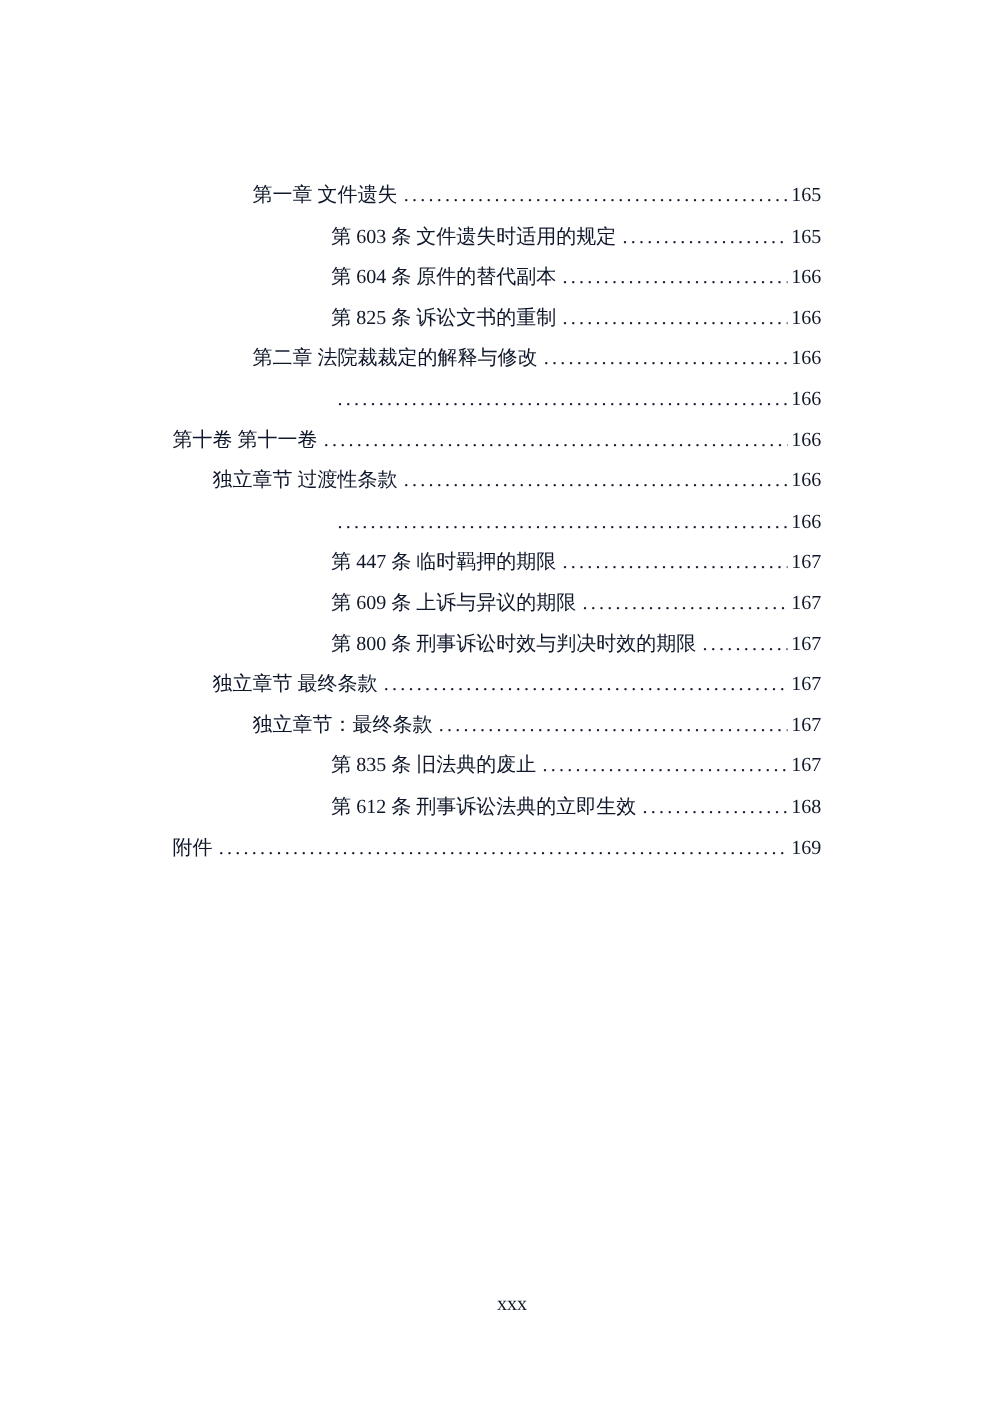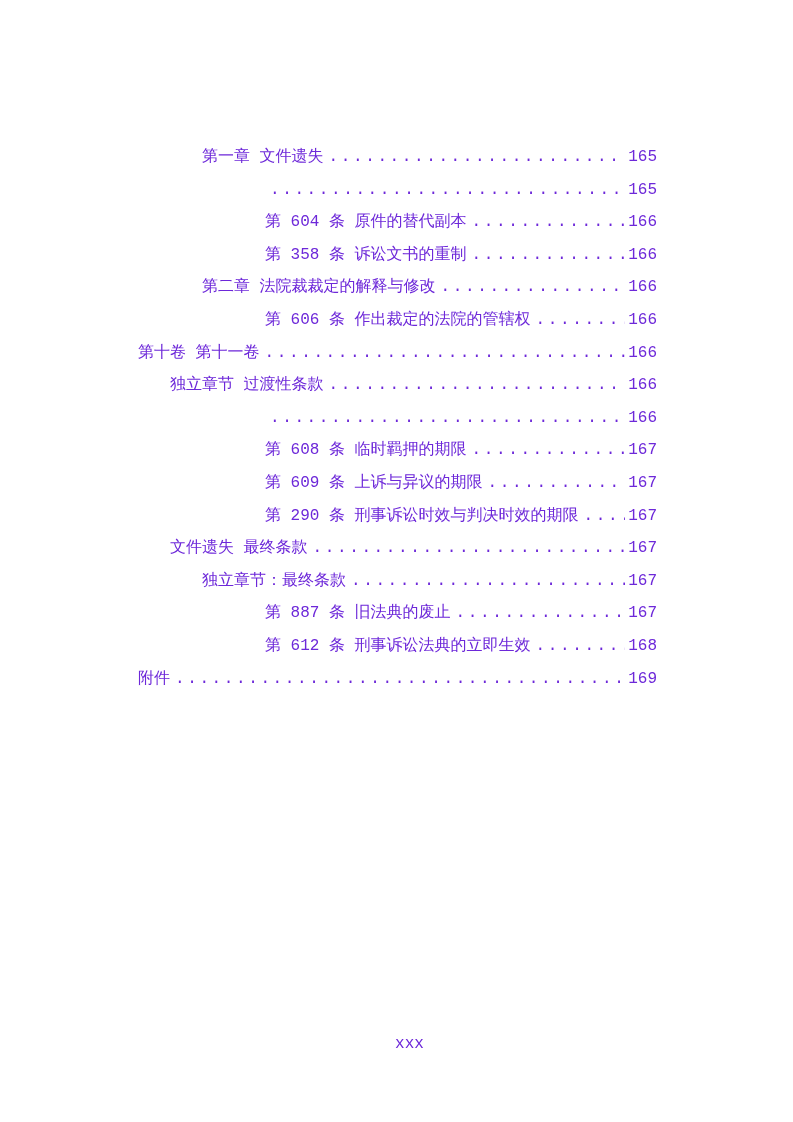--- a/index.html
+++ b/index.html
@@ -1,22 +1,22 @@
 <!DOCTYPE html>
 <html><head>
 <meta charset="utf-8">
 <style>
   html, body { margin: 0; padding: 0; background: #ffffff; }
   .page {
     position: relative;
     width: 793px;
     height: 1122px;
     background: #ffffff;
-    color: #6d28d9;
-    font-family: Liberation Mono, monospace;
+    color: #0f172a;
+    font-family: Liberation Serif, serif;
     overflow: hidden;
   }
   .toc {
     position: absolute;
     left: 138px;
     top: 141px;
     width: 519px;
   }
   .toc-row {
     display: flex;
@@ -56,84 +56,84 @@
 <body>
 
 <div class="page">
   <nav class="toc" id="toc">
       <div class="toc-row level-2">
         <span class="toc-title">第一章 文件遗失</span>
         <span class="toc-leader"></span>
         <span class="toc-page">165</span>
       </div>
       <div class="toc-row level-3">
+        <span class="toc-title">第 603 条 文件遗失时适用的规定</span>
         <span class="toc-leader"></span>
         <span class="toc-page">165</span>
       </div>
       <div class="toc-row level-3">
         <span class="toc-title">第 604 条 原件的替代副本</span>
         <span class="toc-leader"></span>
         <span class="toc-page">166</span>
       </div>
       <div class="toc-row level-3">
-        <span class="toc-title">第 358 条 诉讼文书的重制</span>
+        <span class="toc-title">第 825 条 诉讼文书的重制</span>
         <span class="toc-leader"></span>
         <span class="toc-page">166</span>
       </div>
       <div class="toc-row level-2">
         <span class="toc-title">第二章 法院裁裁定的解释与修改</span>
         <span class="toc-leader"></span>
         <span class="toc-page">166</span>
       </div>
       <div class="toc-row level-3">
-        <span class="toc-title">第 606 条 作出裁定的法院的管辖权</span>
         <span class="toc-leader"></span>
         <span class="toc-page">166</span>
       </div>
       <div class="toc-row level-0">
         <span class="toc-title">第十卷 第十一卷</span>
         <span class="toc-leader"></span>
         <span class="toc-page">166</span>
       </div>
       <div class="toc-row level-1">
         <span class="toc-title">独立章节 过渡性条款</span>
         <span class="toc-leader"></span>
         <span class="toc-page">166</span>
       </div>
       <div class="toc-row level-3">
         <span class="toc-leader"></span>
         <span class="toc-page">166</span>
       </div>
       <div class="toc-row level-3">
-        <span class="toc-title">第 608 条 临时羁押的期限</span>
+        <span class="toc-title">第 447 条 临时羁押的期限</span>
         <span class="toc-leader"></span>
         <span class="toc-page">167</span>
       </div>
       <div class="toc-row level-3">
         <span class="toc-title">第 609 条 上诉与异议的期限</span>
         <span class="toc-leader"></span>
         <span class="toc-page">167</span>
       </div>
       <div class="toc-row level-3">
-        <span class="toc-title">第 290 条 刑事诉讼时效与判决时效的期限</span>
+        <span class="toc-title">第 800 条 刑事诉讼时效与判决时效的期限</span>
         <span class="toc-leader"></span>
         <span class="toc-page">167</span>
       </div>
       <div class="toc-row level-1">
-        <span class="toc-title">文件遗失 最终条款</span>
+        <span class="toc-title">独立章节 最终条款</span>
         <span class="toc-leader"></span>
         <span class="toc-page">167</span>
       </div>
       <div class="toc-row level-2">
         <span class="toc-title">独立章节：最终条款</span>
         <span class="toc-leader"></span>
         <span class="toc-page">167</span>
       </div>
       <div class="toc-row level-3">
-        <span class="toc-title">第 887 条 旧法典的废止</span>
+        <span class="toc-title">第 835 条 旧法典的废止</span>
         <span class="toc-leader"></span>
         <span class="toc-page">167</span>
       </div>
       <div class="toc-row level-3">
         <span class="toc-title">第 612 条 刑事诉讼法典的立即生效</span>
         <span class="toc-leader"></span>
         <span class="toc-page">168</span>
       </div>
       <div class="toc-row level-0">
         <span class="toc-title">附件</span>

